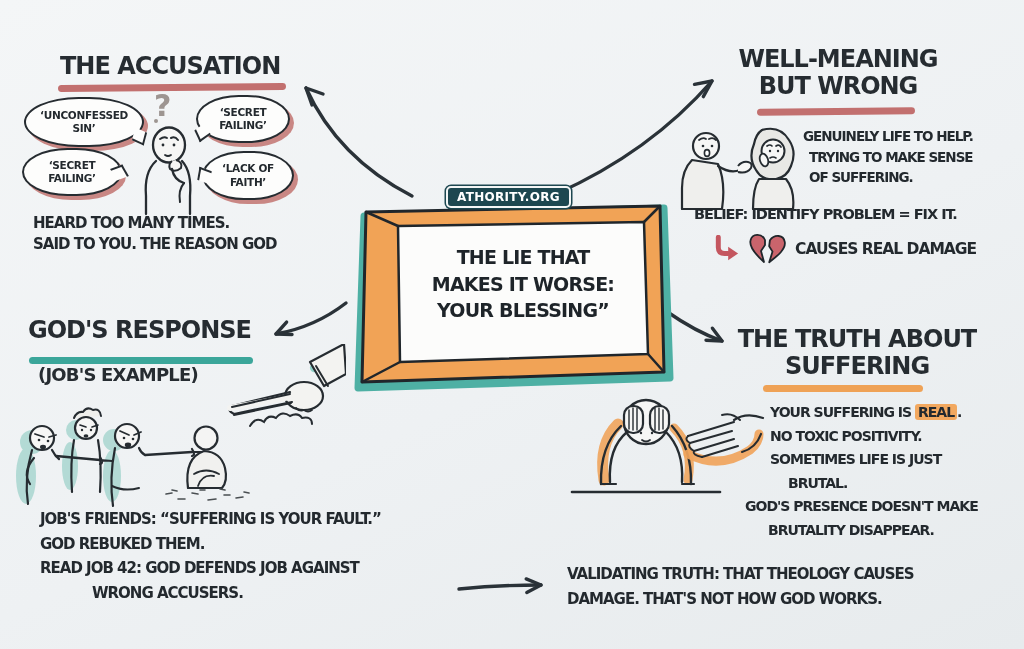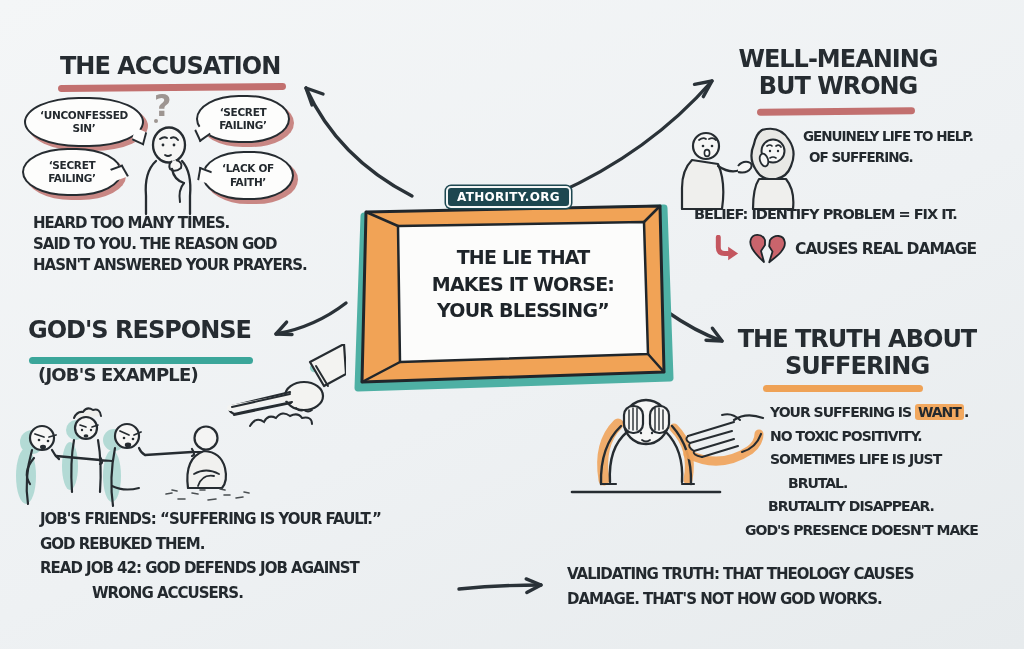--- a/index.html
+++ b/index.html
@@ -98,21 +98,20 @@
       <circle cx="42" cy="57" r="1.4" fill="#262c31"></circle>
       <path d="M33,67 q3,2 6,0" stroke="#262c31" stroke-width="1.8" fill="none" stroke-linecap="round"></path>
       <path d="M44,72 q7,2 5,8 q-6,5 -11,1 q-2,-5 2,-8" fill="#f6f6f5" stroke="#262c31" stroke-width="2"></path>
       <path d="M40,81 Q42,92 52,95 M24,73 Q12,84 14,108 L14,126 M50,73 Q60,84 58,108 L58,126" stroke="#262c31" stroke-width="2.3" fill="none" stroke-linecap="round"></path>
       <path d="M52,95 Q46,102 48,114" stroke="#262c31" stroke-width="2" fill="none" stroke-linecap="round"></path>
     </svg>
 
     <div class="abs" style="left:33px;top:213px;line-height:21px;">
       <div class="body-line">HEARD TOO MANY TIMES.</div>
       <div class="body-line">SAID TO YOU. THE REASON GOD</div>
-      <div class="body-line">HASN'T ANSWERED YOUR PRAYERS.</div>
     </div>
   </div>
 
   <div>
     <div class="abs title center" style="left:730px;top:46px;width:216px;">
       <div>WELL-MEANING</div>
       <div>BUT WRONG</div>
     </div>
     <div class="abs bar" style="left:757px;top:108px;width:158px;background:#c2706f;transform:rotate(-0.6deg);"></div>
 
@@ -130,20 +129,21 @@
       <path d="M91,24 q3,-2 5,0 M100,24 q3,-2 5,1" stroke="#262c31" stroke-width="1.7" fill="none" stroke-linecap="round"></path>
       <circle cx="94" cy="29" r="1.2" fill="#262c31"></circle>
         <circle cx="102" cy="29" r="1.2" fill="#262c31"></circle>
       <path d="M94,36 q3,-2 6,0" stroke="#262c31" stroke-width="1.6" fill="none" stroke-linecap="round"></path>
       <ellipse cx="88" cy="38" rx="4" ry="6.5" fill="#f7f7f6" stroke="#262c31" stroke-width="1.8" transform="rotate(-18 88 38)"></ellipse>
       <path d="M83,57 Q77,66 77,87 L117,87 Q119,68 110,57 Z" fill="#efefed" stroke="#262c31" stroke-width="2.2" stroke-linejoin="round"></path>
     </svg>
 
     <div class="abs" style="left:803px;top:126px;line-height:20.5px;">
       <div class="body-line" style="font-size:13.5px;">GENUINELY LIFE TO HELP.</div>
+      <div class="body-line" style="font-size:13.5px;padding-left:6px;">TRYING TO MAKE SENSE</div>
       <div class="body-line" style="font-size:13.5px;padding-left:6px;">OF SUFFERING.</div>
     </div>
 
     <div class="abs body-line" style="left:694px;top:206px;font-size:14.5px;">BELIEF: IDENTIFY PROBLEM = FIX IT.</div>
 
     <div class="abs damage-row" style="left:712px;top:228px;height:42px;">
       <svg width="27" height="28" viewBox="0 0 30 30">
         <path d="M7,2 L7,13 Q7,20 14,20 L18,20" stroke="#c4565f" stroke-width="5.5" fill="none" stroke-linecap="round"></path>
         <polygon points="18,12.5 29,20 18,27.5" fill="#c4565f"></polygon>
       </svg>
@@ -270,27 +270,27 @@
       <path d="M8,48 Q40,64 70,44 Q79,37 79,28" stroke="#f0a45c" stroke-width="9" fill="none" stroke-linecap="round" opacity="0.92"></path>
       <path d="M83,12 Q66,6 54,14" stroke="#262c31" stroke-width="2.2" fill="none" stroke-linecap="round"></path>
       <path d="M60,14 Q52,6 42,9" stroke="#262c31" stroke-width="2" fill="none" stroke-linecap="round"></path>
       <path d="M54,16 L8,30 M52,25 L10,37 M54,33 L14,45 M58,40 L22,51" stroke="#262c31" stroke-width="2.1" fill="none" stroke-linecap="round"></path>
       <path d="M8,30 q-4,4 2,7 M10,37 q-3,4 4,8 M14,45 q-2,4 8,6" stroke="#262c31" stroke-width="1.8" fill="none" stroke-linecap="round"></path>
       <path d="M62,46 Q76,42 81,28" stroke="#262c31" stroke-width="2.2" fill="none" stroke-linecap="round"></path>
     </svg>
 
     <div class="abs" style="left:744px;top:401px;line-height:23.5px;">
       <div class="body-line" style="font-size:14px;padding-left:26px;">
-        <span>YOUR SUFFERING IS </span><span class="hl">WANT</span><span>.</span>
+        <span>YOUR SUFFERING IS </span><span class="hl">REAL</span><span>.</span>
       </div>
       <div class="body-line" style="font-size:14px;padding-left:26px;">NO TOXIC POSITIVITY.</div>
       <div class="body-line" style="font-size:14px;padding-left:26px;">SOMETIMES LIFE IS JUST</div>
       <div class="body-line" style="font-size:14px;padding-left:44px;">BRUTAL.</div>
+      <div class="body-line" style="font-size:14px;padding-left:1px;">GOD'S PRESENCE DOESN'T MAKE</div>
       <div class="body-line" style="font-size:14px;padding-left:24px;">BRUTALITY DISAPPEAR.</div>
-      <div class="body-line" style="font-size:14px;padding-left:1px;">GOD'S PRESENCE DOESN'T MAKE</div>
     </div>
   </div>
 
   <div>
     <div class="abs" style="left:567px;top:562px;line-height:25px;">
       <div class="body-line" style="font-size:15px;">VALIDATING TRUTH: THAT THEOLOGY CAUSES</div>
       <div class="body-line" style="font-size:15px;">DAMAGE. THAT'S NOT HOW GOD WORKS.</div>
     </div>
   </div>
 

